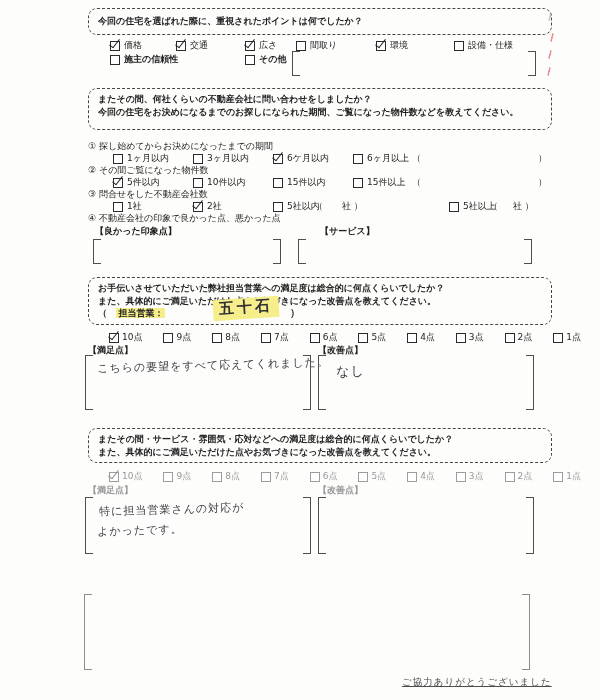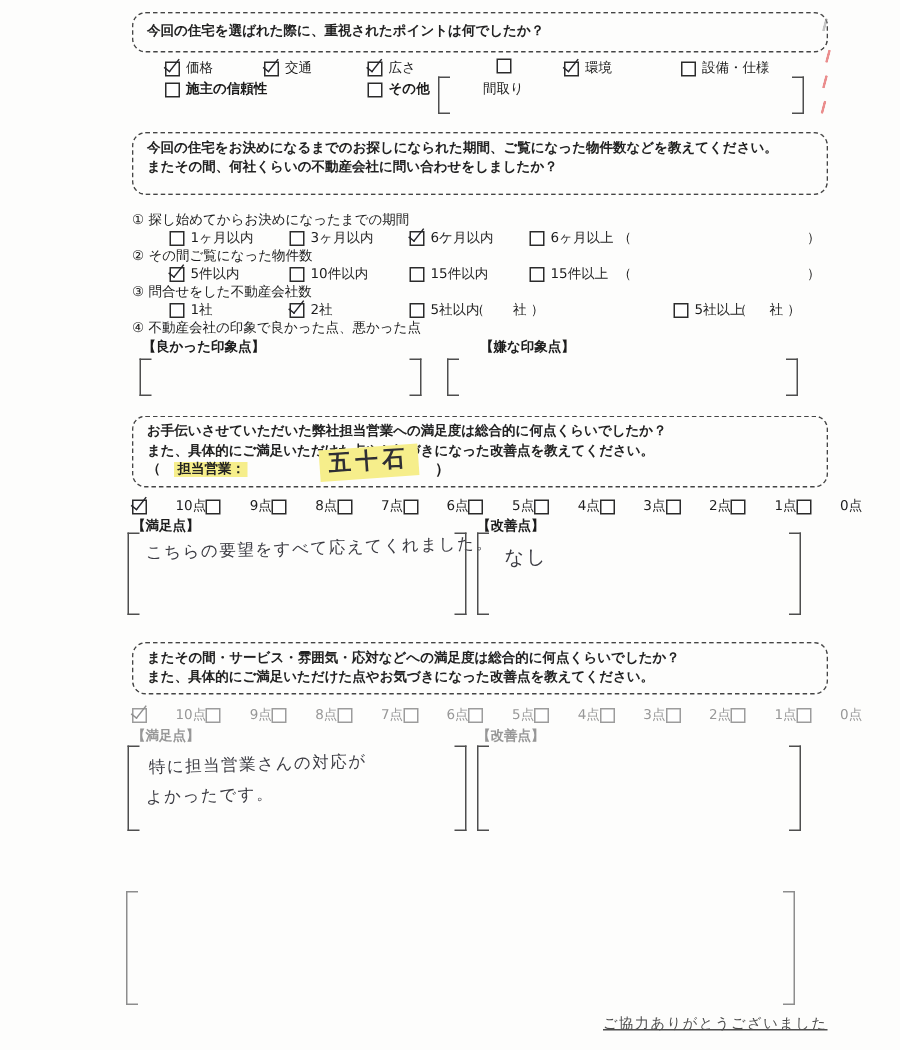--- a/index.html
+++ b/index.html
@@ -43,21 +43,21 @@
     border:1.1px solid #4e4e4e;border-right:none;}
   .brk::after{content:"";position:absolute;right:0;top:0;bottom:0;width:7px;
     border:1.1px solid #4e4e4e;border-left:none;}
   .brk.light::before,.brk.light::after{border-color:#8d8d8d;}
 
   
   .blab{position:absolute;font-size:9px;font-weight:bold;white-space:nowrap;}
 
   
   .score-row{position:absolute;left:88px;width:459px;display:flex;justify-content:space-between;font-size:9px;}
-  .sc{display:flex;align-items:center;gap:19px;white-space:nowrap;}
+  .sc{display:flex;align-items:center;gap:3px;white-space:nowrap;margin-left:21px;}
 
   
   .hand{
     font-size:11.5px;color:#3b3b42;letter-spacing:1px;
     transform:rotate(-1.6deg);transform-origin:left top;white-space:nowrap;
   }
   .hl{background:#f6ee8b;padding:0 2px;}
   .staff-name{
     position:absolute;font-size:15px;font-weight:bold;color:#2e2e34;
     transform:rotate(-4deg);letter-spacing:3px;padding:0 6px 2px 6px;
@@ -86,21 +86,21 @@
       <span>価格</span>
     </span>
     <span class="opt" style="left:160px;">
       <span class="cb on"></span>
       <span>交通</span>
     </span>
     <span class="opt" style="left:229px;">
       <span class="cb on"></span>
       <span>広さ</span>
     </span>
-    <span class="opt" style="left:306px;flex-direction:column;">
+    <span class="opt" style="left:280px;">
       <span class="cb"></span>
       <span>間取り</span>
     </span>
     <span class="opt" style="left:360px;">
       <span class="cb on"></span>
       <span>環境</span>
     </span>
     <span class="opt" style="left:438px;">
       <span class="cb"></span>
       <span>設備・仕様</span>
@@ -112,22 +112,22 @@
       <span>施主の信頼性</span>
     </span>
     <span class="opt" style="left:229px;">
       <span class="cb"></span>
       <span>その他</span>
     </span>
   </div>
   <div class="brk" style="left:292px;top:51px;width:244px;height:25px;"></div>
 
   <div class="sec" style="top:88px;height:42px;">
+    <div>またその間、何社くらいの不動産会社に問い合わせをしましたか？</div>
     <div>今回の住宅をお決めになるまでのお探しになられた期間、ご覧になった物件数などを教えてください。</div>
-    <div>またその間、何社くらいの不動産会社に問い合わせをしましたか？</div>
   </div>
 
   <div class="itm" style="top:140px;">① 探し始めてからお決めになったまでの期間</div>
   <div class="optrow" style="top:152px;">
     <span class="opt" style="left:97px;">
       <span class="cb"></span>
       <span>1ヶ月以内</span>
     </span>
     <span class="opt" style="left:177px;">
       <span class="cb"></span>
@@ -186,21 +186,21 @@
     <span class="opt" style="left:433px;">
       <span class="cb"></span>
       <span>5社以上</span>
     </span>
     <span class="ptxt" style="left:489px;">（</span>
     <span class="ptxt" style="left:513px;">社 ）</span>
   </div>
 
   <div class="itm" style="top:212px;">④ 不動産会社の印象で良かった点、悪かった点</div>
   <div class="blab" style="left:95px;top:225px;">【良かった印象点】</div>
-  <div class="blab" style="left:320px;top:225px;">【嫌な印象点】</div>
+  <div class="blab" style="left:320px;top:225px;">【サービス】</div>
   <div class="brk" style="left:93px;top:239px;width:188px;height:25px;"></div>
   <div class="brk" style="left:298px;top:239px;width:234px;height:25px;"></div>
 
   <div class="sec" style="top:277px;height:48px;line-height:1.4;">
     <div>お手伝いさせていただいた弊社担当営業への満足度は総合的に何点くらいでしたか？</div>
     <div>また、具体的にご満足いただけた点やお気づきになった改善点を教えてください。</div>
     <div>
       <span>（</span>&nbsp;&nbsp;
       <span class="hl">担当営業：</span>
     </div>

